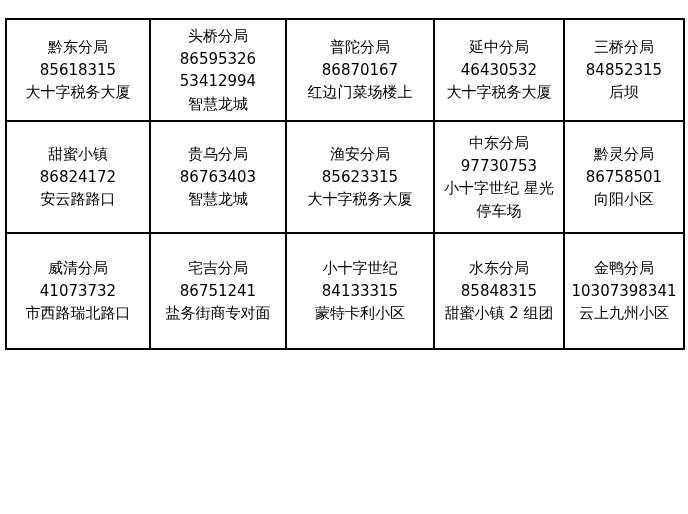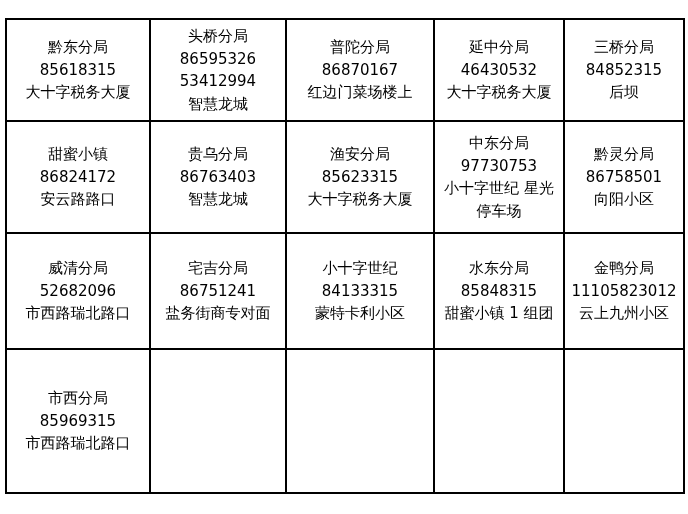--- a/index.html
+++ b/index.html
@@ -113,50 +113,39 @@
         </td>
         <td>
           <span class="cell-line">黔灵分局</span>
           <span class="cell-line">86758501</span>
           <span class="cell-line">向阳小区</span>
         </td>
       </tr>
       <tr class="r3">
         <td>
           <span class="cell-line">威清分局</span>
-          <span class="cell-line">52682096</span>
+          <span class="cell-line">41073732</span>
           <span class="cell-line">市西路瑞北路口</span>
         </td>
         <td>
           <span class="cell-line">宅吉分局</span>
           <span class="cell-line">86751241</span>
           <span class="cell-line">盐务街商专对面</span>
         </td>
         <td>
           <span class="cell-line">小十字世纪</span>
           <span class="cell-line">84133315</span>
           <span class="cell-line">蒙特卡利小区</span>
         </td>
         <td>
           <span class="cell-line">水东分局</span>
           <span class="cell-line">85848315</span>
-          <span class="cell-line">甜蜜小镇 1 组团</span>
+          <span class="cell-line">甜蜜小镇 2 组团</span>
         </td>
         <td>
           <span class="cell-line">金鸭分局</span>
-          <span class="cell-line">11105823012</span>
+          <span class="cell-line">10307398341</span>
           <span class="cell-line">云上九州小区</span>
         </td>
-      </tr>
-      <tr class="r4">
-        <td>
-          <span class="cell-line">市西分局</span>
-          <span class="cell-line">85969315</span>
-          <span class="cell-line">市西路瑞北路口</span>
-        </td>
-        <td class="empty-cell"></td>
-        <td class="empty-cell"></td>
-        <td class="empty-cell"></td>
-        <td class="empty-cell"></td>
       </tr>
     </tbody>
   </table>
 </div>
 
 </body></html>

